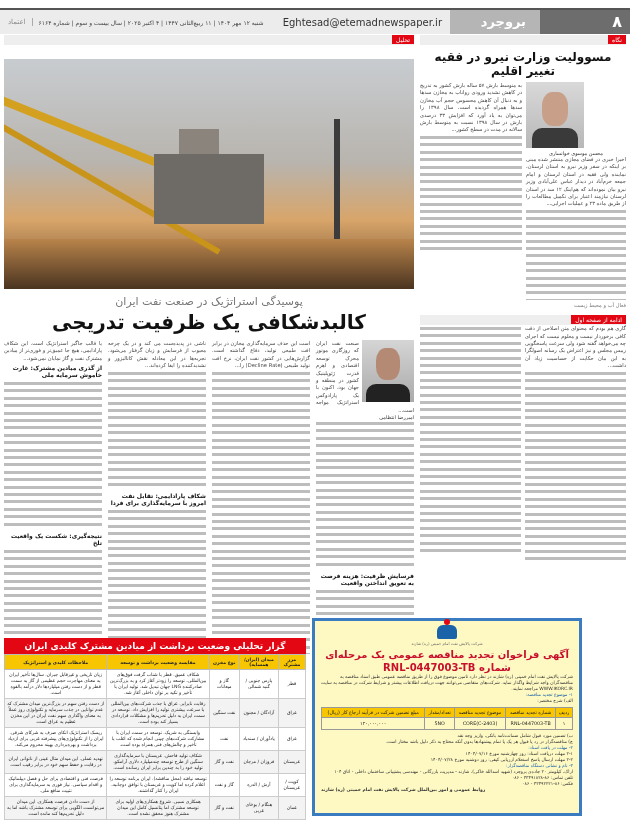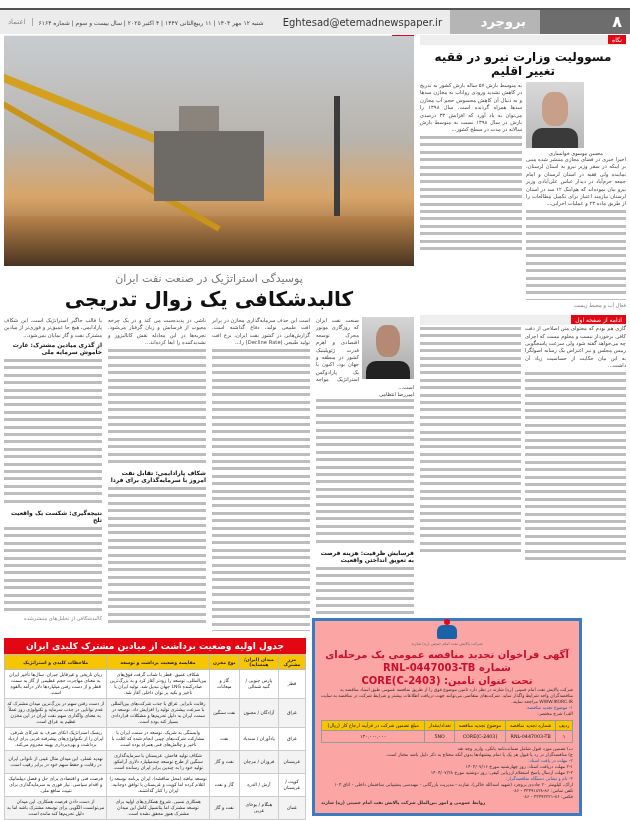--- a/index.html
+++ b/index.html
@@ -18,39 +18,39 @@
 
   .col-right { position: absolute; top: 46px; right: 4px; width: 206px; }
   .headline-r { font-size: 12px; font-weight: bold; text-align: center; margin: 4px 0 4px; color: #111; }
   .portrait { float: right; width: 58px; height: 66px; background: linear-gradient(#d9d9d9,#b8b8b8); margin-left: 4px; margin-bottom: 2px; position: relative; }
   .portrait .face { position: absolute; left: 16px; top: 10px; width: 26px; height: 34px; background: #c89f88; border-radius: 40%; }
   .portrait .suit { position: absolute; left: 6px; bottom: 0; width: 46px; height: 20px; background: #3a3a3a; border-radius: 10px 10px 0 0; }
   .caption { font-size: 5px; text-align: center; color: #333; clear: none; }
   .txt { font-size: 5.2px; line-height: 7.4px; color: #444; text-align: justify; }
   .txt.lines { background: repeating-linear-gradient(#fff 0 2px, #bdbdbd 2px 5px, #fff 5px 7.4px); color: transparent; }
 
-  .col-main { position: absolute; top: 36px; left: 4px; width: 410px; }
+  .col-main { position: absolute; top: 59px; left: 4px; width: 410px; }
   .photo { width: 410px; height: 230px; background: linear-gradient(180deg,#c8ccd0 0%,#b8b4ae 45%,#d8a56a 70%,#6b4a2c 100%); position: relative; overflow: hidden; }
   .photo .rig { position: absolute; left: 150px; top: 95px; width: 110px; height: 70px; background: #6e6a66; }
   .photo .rig2 { position: absolute; left: 175px; top: 70px; width: 40px; height: 30px; background: #8a847c; }
   .photo .crane { position: absolute; left: -20px; top: 30px; width: 300px; height: 8px; background: #d3a11f; transform: rotate(22deg); transform-origin: left; }
   .photo .crane2 { position: absolute; left: -10px; top: 60px; width: 260px; height: 6px; background: #c8941a; transform: rotate(30deg); transform-origin: left; }
   .photo .tower { position: absolute; left: 330px; top: 60px; width: 6px; height: 120px; background: #3c3c3c; }
   .photo .sea { position: absolute; left: 0; bottom: 0; width: 410px; height: 50px; background: linear-gradient(#b9844b,#4a3420); }
   .subtitle { font-size: 11px; color: #777; text-align: center; margin-top: 6px; }
   .bighead { font-size: 20px; font-weight: bold; text-align: center; margin: 2px 0 6px; color: #111; }
 
   .cols4 { display: flex; gap: 6px; }
   .cols4 > div { flex: 1; }
   .author { width: 52px; height: 62px; background: linear-gradient(#d5d5d5,#aaa); float: right; margin-left: 3px; position: relative; }
   .author .face { position: absolute; left: 14px; top: 8px; width: 24px; height: 32px; background: #b58a74; border-radius: 40%; }
   .author .suit { position: absolute; left: 4px; bottom: 0; width: 44px; height: 18px; background: #222; border-radius: 10px 10px 0 0; }
   .subhead { font-size: 6px; font-weight: bold; color: #111; margin: 2px 0; }
 
-  .ad { position: absolute; left: 312px; top: 618px; width: 270px; height: 198px; border: 3px solid #3b7bbf; padding: 4px 6px; background: #fca5a5; }
+  .ad { position: absolute; left: 312px; top: 618px; width: 270px; height: 198px; border: 3px solid #3b7bbf; padding: 4px 6px; background: #fef9c3; }
   .ad .logo { width: 20px; height: 14px; margin: 0 auto; background: #1b63a8; border-radius: 6px 6px 2px 2px; position: relative; }
   .ad .logo::before { content: ""; position: absolute; left: 7px; top: -6px; width: 6px; height: 6px; border-radius: 50%; background: #e30613; }
   .ad .org { font-size: 4px; text-align: center; color: #666; margin: 2px 0; }
   .ad .title { font-size: 10px; font-weight: bold; color: #c8102e; text-align: center; line-height: 13px; }
   .ad .sm { font-size: 4.5px; line-height: 6px; color: #333; }
   .ad .blue { color: #1b63a8; }
   .ad table { width: 100%; border-collapse: collapse; margin: 3px 0; font-size: 4.8px; }
   .ad th { background: #f7c600; border: 1px solid #999; padding: 2px; font-weight: normal; }
   .ad td { border: 1px solid #999; padding: 3px 2px; text-align: center; direction: ltr; }
 
@@ -118,21 +118,21 @@
 <div class="col-main">
   <div class="photo">
     <div class="sea"></div>
     <div class="crane"></div>
       <div class="crane2"></div>
     <div class="rig2"></div>
       <div class="rig"></div>
     <div class="tower"></div>
   </div>
   <div class="subtitle">پوسیدگی استراتژیک در صنعت نفت ایران</div>
-  <h1 class="bighead">کالبدشکافی یک زوال تدریجی</h1>
+  <h1 class="bighead">کالبدشکافی یک ظرفیت تدریجی</h1>
   <div class="cols4">
     <div>
       <div class="author">
           <div class="face"></div>
           <div class="suit"></div>
         </div>
       <p class="txt">صنعت نفت ایران که روزگاری موتور محرک توسعه اقتصادی و اهرم قدرت ژئوپلیتیک کشور در منطقه و جهان بود، اکنون با یک پارادوکس استراتژیک مواجه است...</p>
       <div class="caption" style="clear:both;text-align:right">امیررضا انتظامی</div>
       <div class="txt lines" style="height:150px"></div>
       <p class="subhead">فرسایش ظرفیت: هزینه فرصت به تعویق انداختن واقعیت</p>
@@ -153,21 +153,21 @@
       <p class="subhead">از گذری میادین مشترک: غارت خاموش سرمایه ملی</p>
       <div class="txt lines" style="height:150px"></div>
       <p class="subhead">نتیجه‌گیری: شکست یک واقعیت تلخ</p>
       <div class="txt lines" style="height:90px"></div>
       <p class="txt" style="color:#888">کالبدشکافی از تحلیل‌های منتشرشده</p>
     </div>
   </div>
 </div>
 
 <div class="tbl">
-  <div class="ttl">جدول اولیه وضعیت برداشت از میادین مشترک کلیدی ایران</div>
+  <div class="ttl">گزار تحلیلی وضعیت برداشت از میادین مشترک کلیدی ایران</div>
   <table>
     <thead>
       <tr>
         <th style="width:9%">مرز مشترک</th>
         <th style="width:13%">میدان (ایران/همسایه)</th>
         <th style="width:10%">نوع مخزن</th>
         <th style="width:34%">مقایسه وضعیت برداشت و توسعه</th>
         <th>ملاحظات کلیدی و استراتژیک</th>
       </tr>
     </thead>
@@ -215,21 +215,20 @@
           <td>از دست دادن فرصت همکاری. این میدان می‌توانست الگویی برای توسعه مشترک باشد اما به دلیل تحریم‌ها کند مانده است.</td>
         </tr>
       </tbody>
   </table>
 </div>
 
 <div class="ad">
   <div class="logo"></div>
   <div class="org">شرکت پالایش نفت امام خمینی (ره) شازند</div>
   <div class="title">آگهی فراخوان تجدید مناقصه عمومی یک مرحله‌ای شماره RNL-0447003-TB</div>
-  <div class="title">تحت عنوان تامین: CORE(C-2403)</div>
   <p class="sm">شرکت پالایش نفت امام خمینی (ره) شازند در نظر دارد تامین موضوع فوق را از طریق مناقصه عمومی طبق اسناد مناقصه به مناقصه‌گران واجد شرایط واگذار نماید. شرکت‌های متقاضی می‌توانند جهت دریافت اطلاعات بیشتر و شرایط شرکت در مناقصه به سایت WWW.IKORC.IR مراجعه نمایند.</p>
   <p class="sm blue">۱- موضوع تجدید مناقصه:</p>
   <p class="sm">الف) شرح مختصر:</p>
   <table>
     <thead>
       <tr>
         <th>ردیف</th>
         <th>شماره تجدید مناقصه</th>
         <th>موضوع تجدید مناقصه</th>
         <th>تعداد/مقدار</th>

